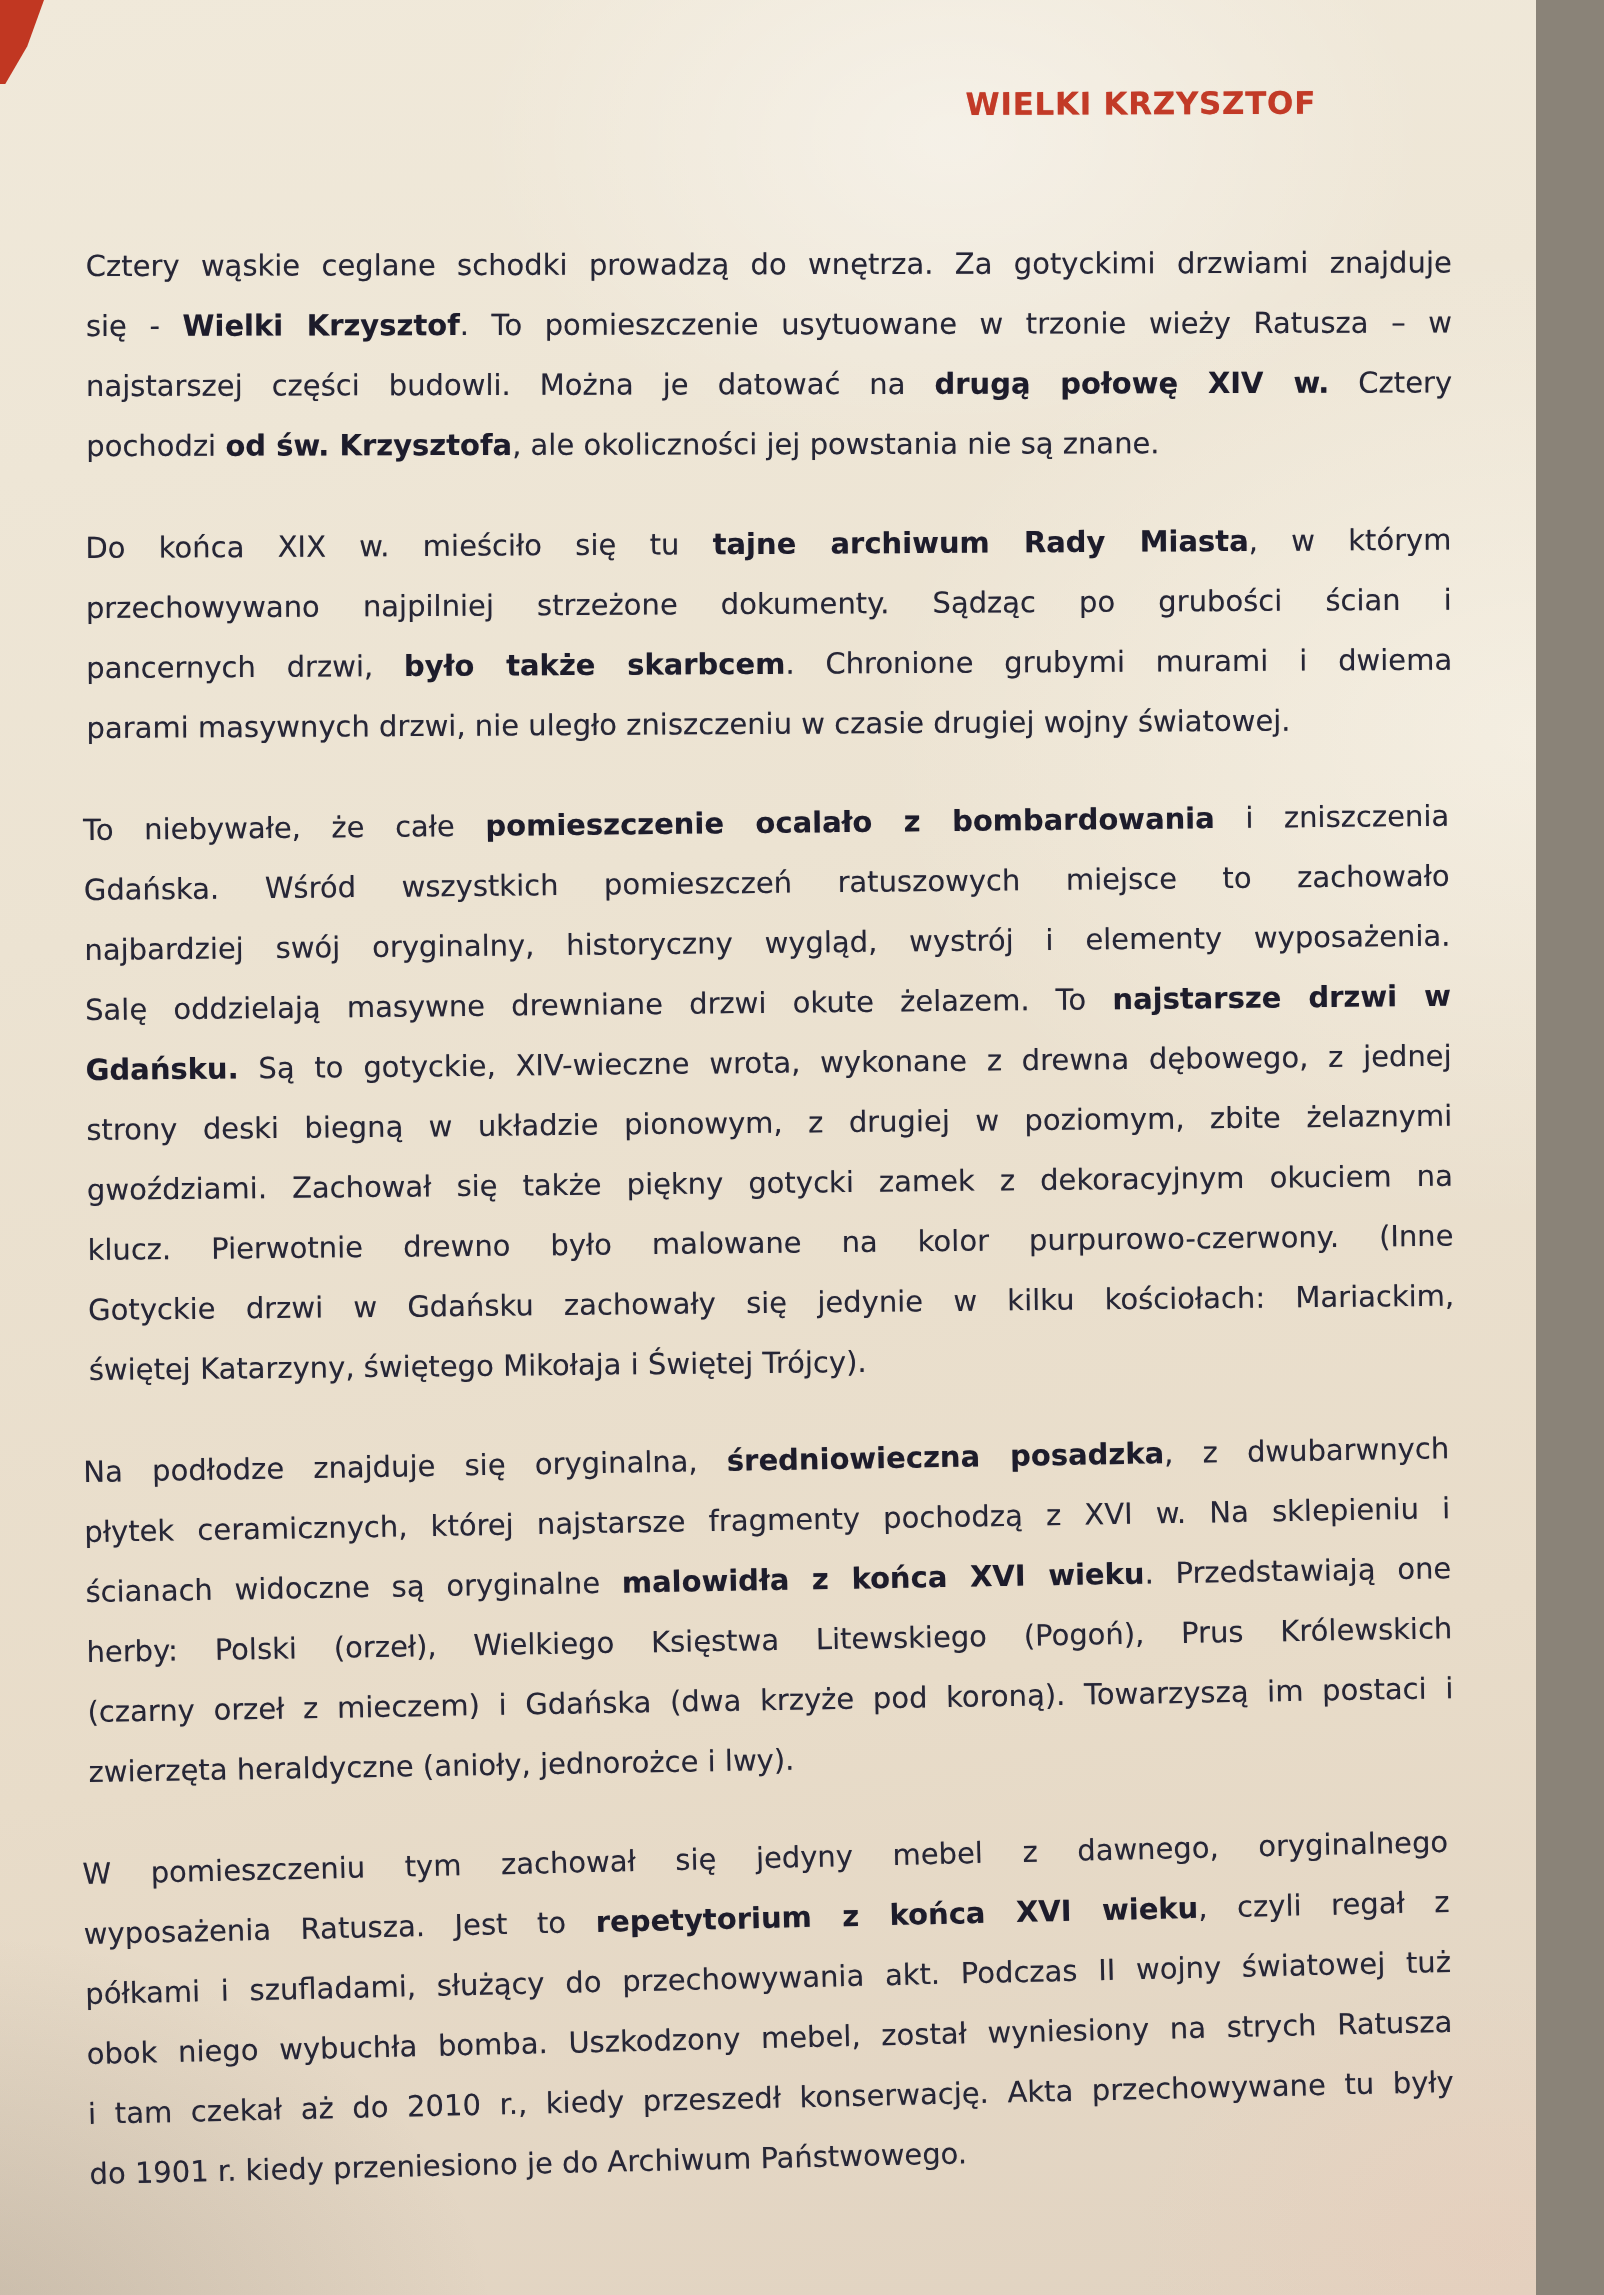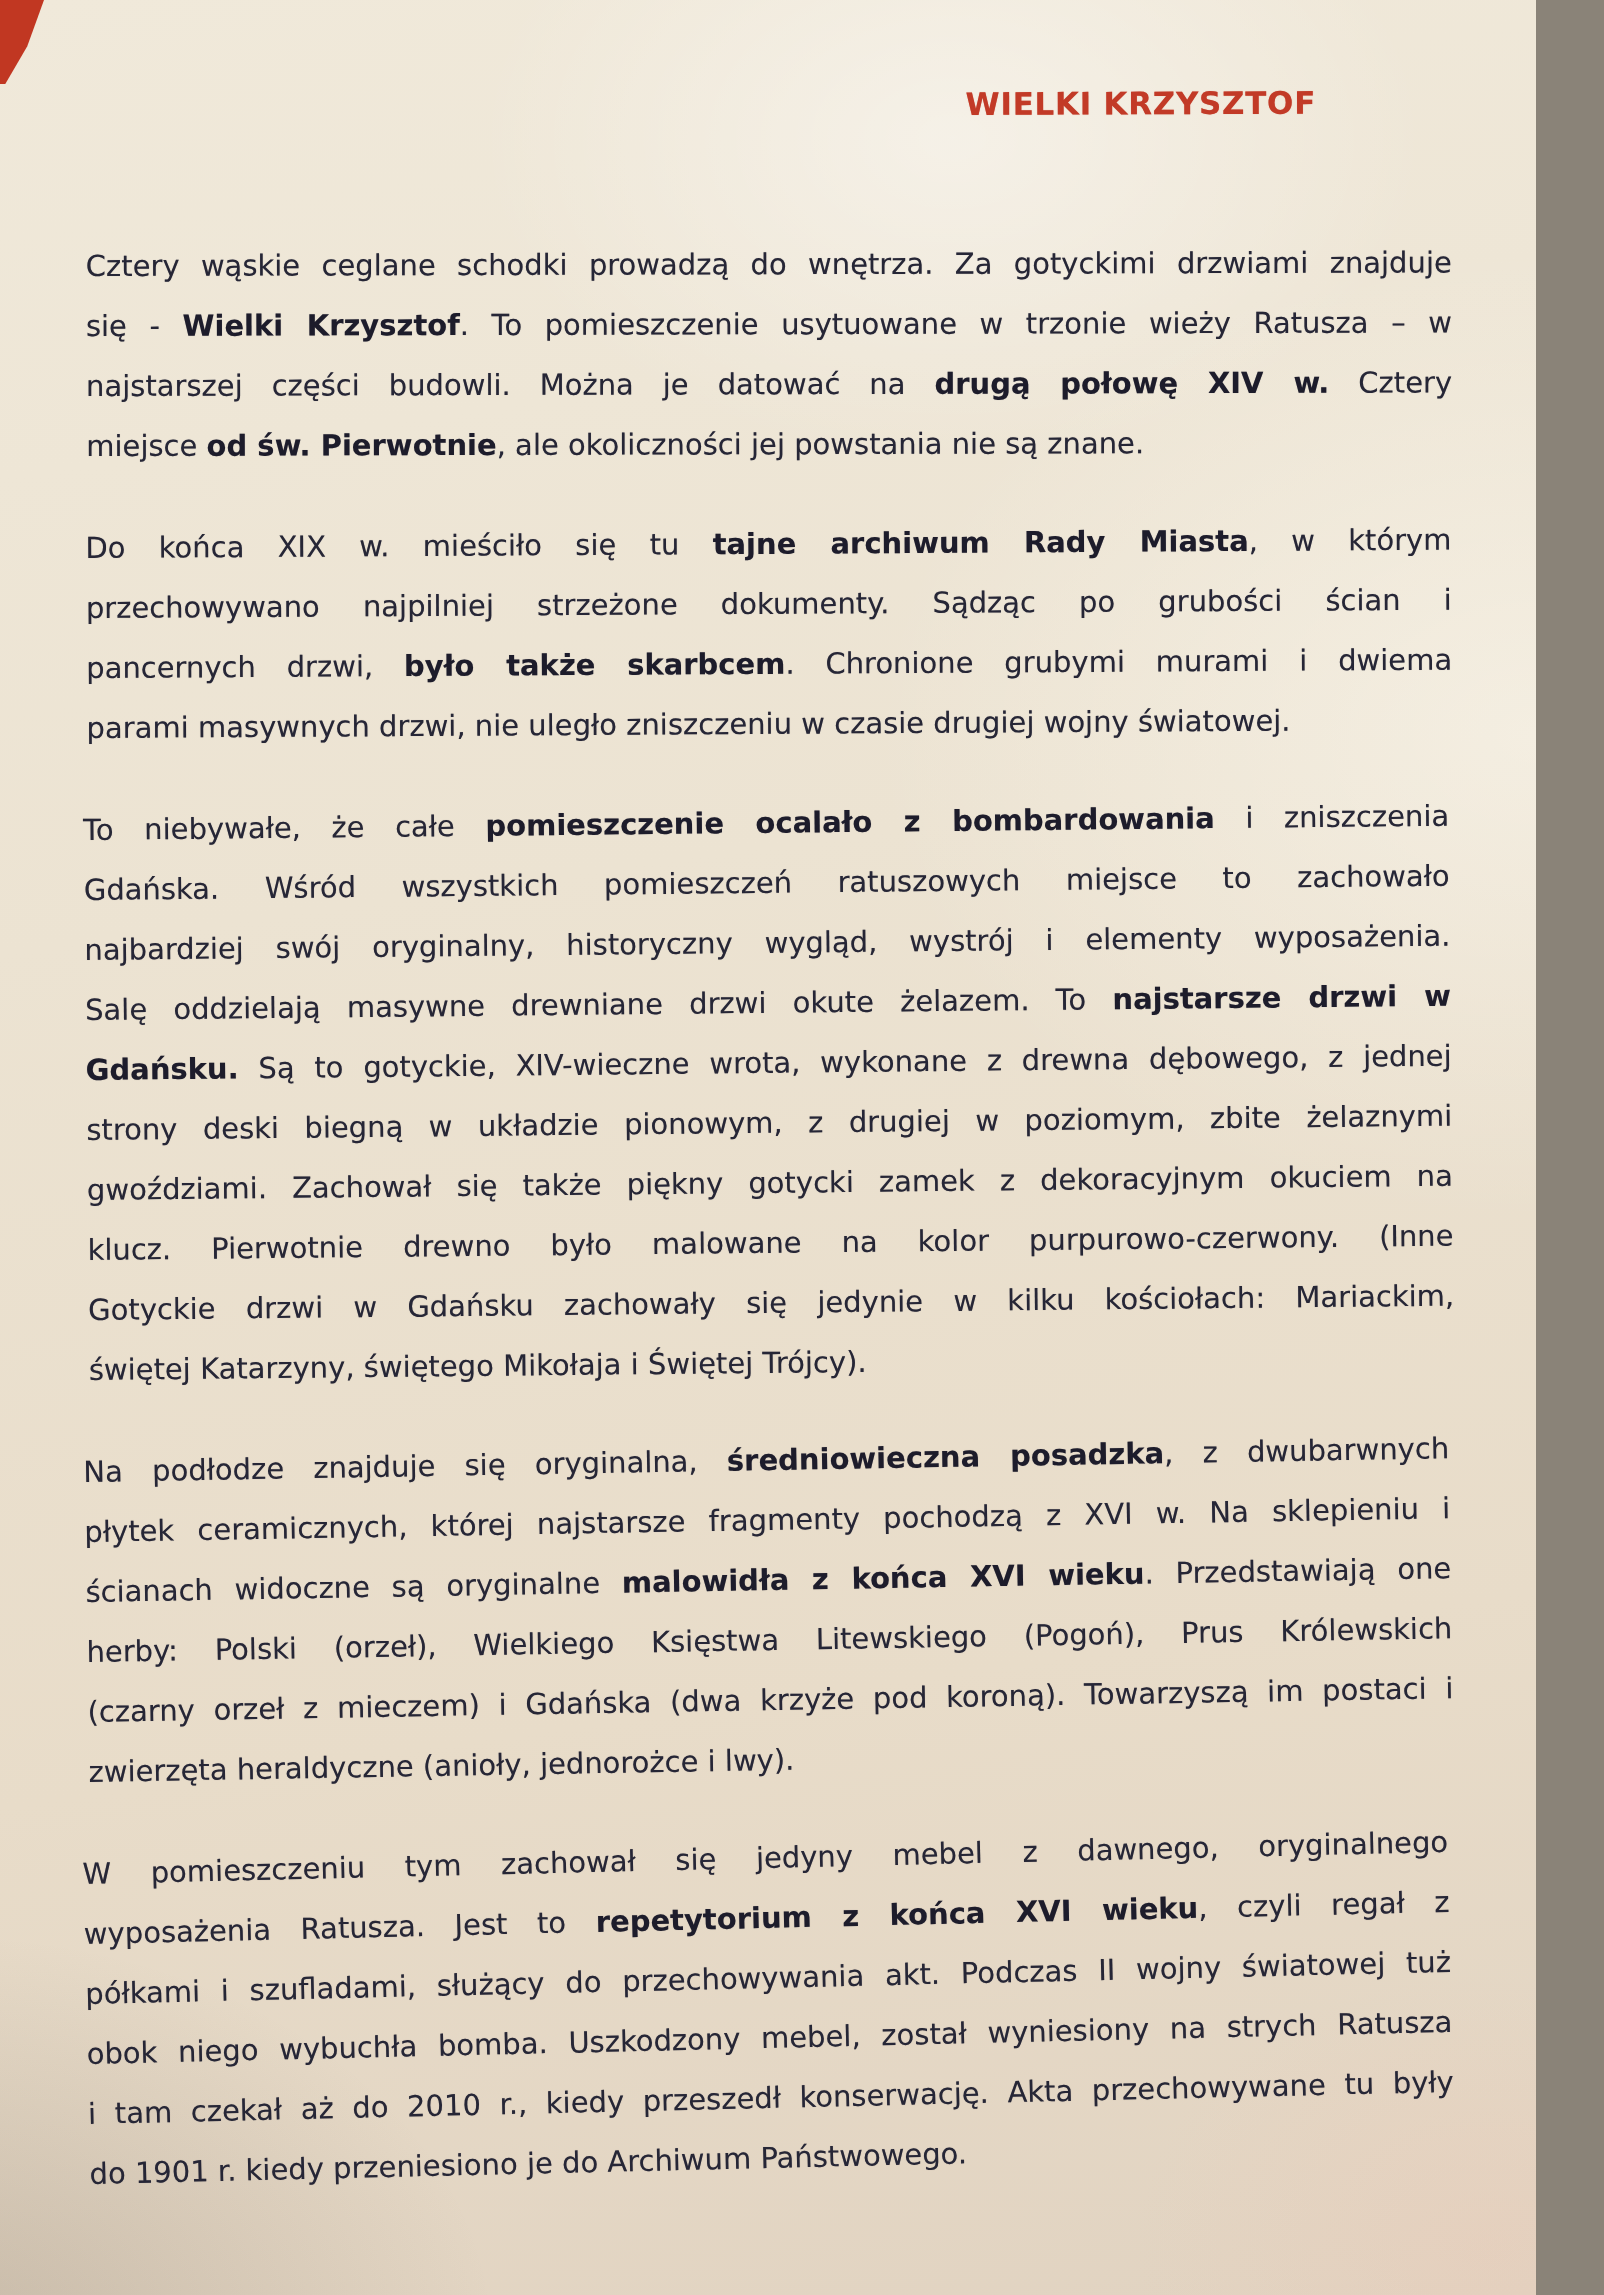--- a/index.html
+++ b/index.html
@@ -60,21 +60,21 @@
 <div class="page">
   <div class="corner-object"></div>
   <div class="title-row">
     <span class="page-title">WIELKI KRZYSZTOF</span>
   </div>
   <main class="document-body">
       <div class="paragraph tilt1">
         <div class="line"><span>Cztery wąskie ceglane schodki prowadzą do wnętrza. Za gotyckimi drzwiami znajduje</span></div>
         <div class="line"><span>się - </span><strong>Wielki Krzysztof</strong><span>. To pomieszczenie usytuowane w trzonie wieży Ratusza – w</span></div>
         <div class="line"><span>najstarszej części budowli. Można je datować na </span><strong>drugą połowę XIV w.</strong><span> Cztery</span></div>
-        <div class="line last"><span>miejsce </span><strong>od św. Pierwotnie</strong><span>, ale okoliczności jej powstania nie są znane.</span></div>
+        <div class="line last"><span>pochodzi </span><strong>od św. Krzysztofa</strong><span>, ale okoliczności jej powstania nie są znane.</span></div>
       </div>
       <div class="paragraph tilt2">
         <div class="line"><span>Do końca XIX w. mieściło się tu </span><strong>tajne archiwum Rady Miasta</strong><span>, w którym</span></div>
         <div class="line"><span>przechowywano najpilniej strzeżone dokumenty. Sądząc po grubości ścian i</span></div>
         <div class="line"><span>pancernych drzwi, </span><strong>było także skarbcem</strong><span>. Chronione grubymi murami i dwiema</span></div>
         <div class="line last"><span>parami masywnych drzwi, nie uległo zniszczeniu w czasie drugiej wojny światowej.</span></div>
       </div>
       <div class="paragraph tilt3">
         <div class="line"><span>To niebywałe, że całe </span><strong>pomieszczenie ocalało z bombardowania</strong><span> i zniszczenia</span></div>
         <div class="line"><span>Gdańska. Wśród wszystkich pomieszczeń ratuszowych miejsce to zachowało</span></div>

